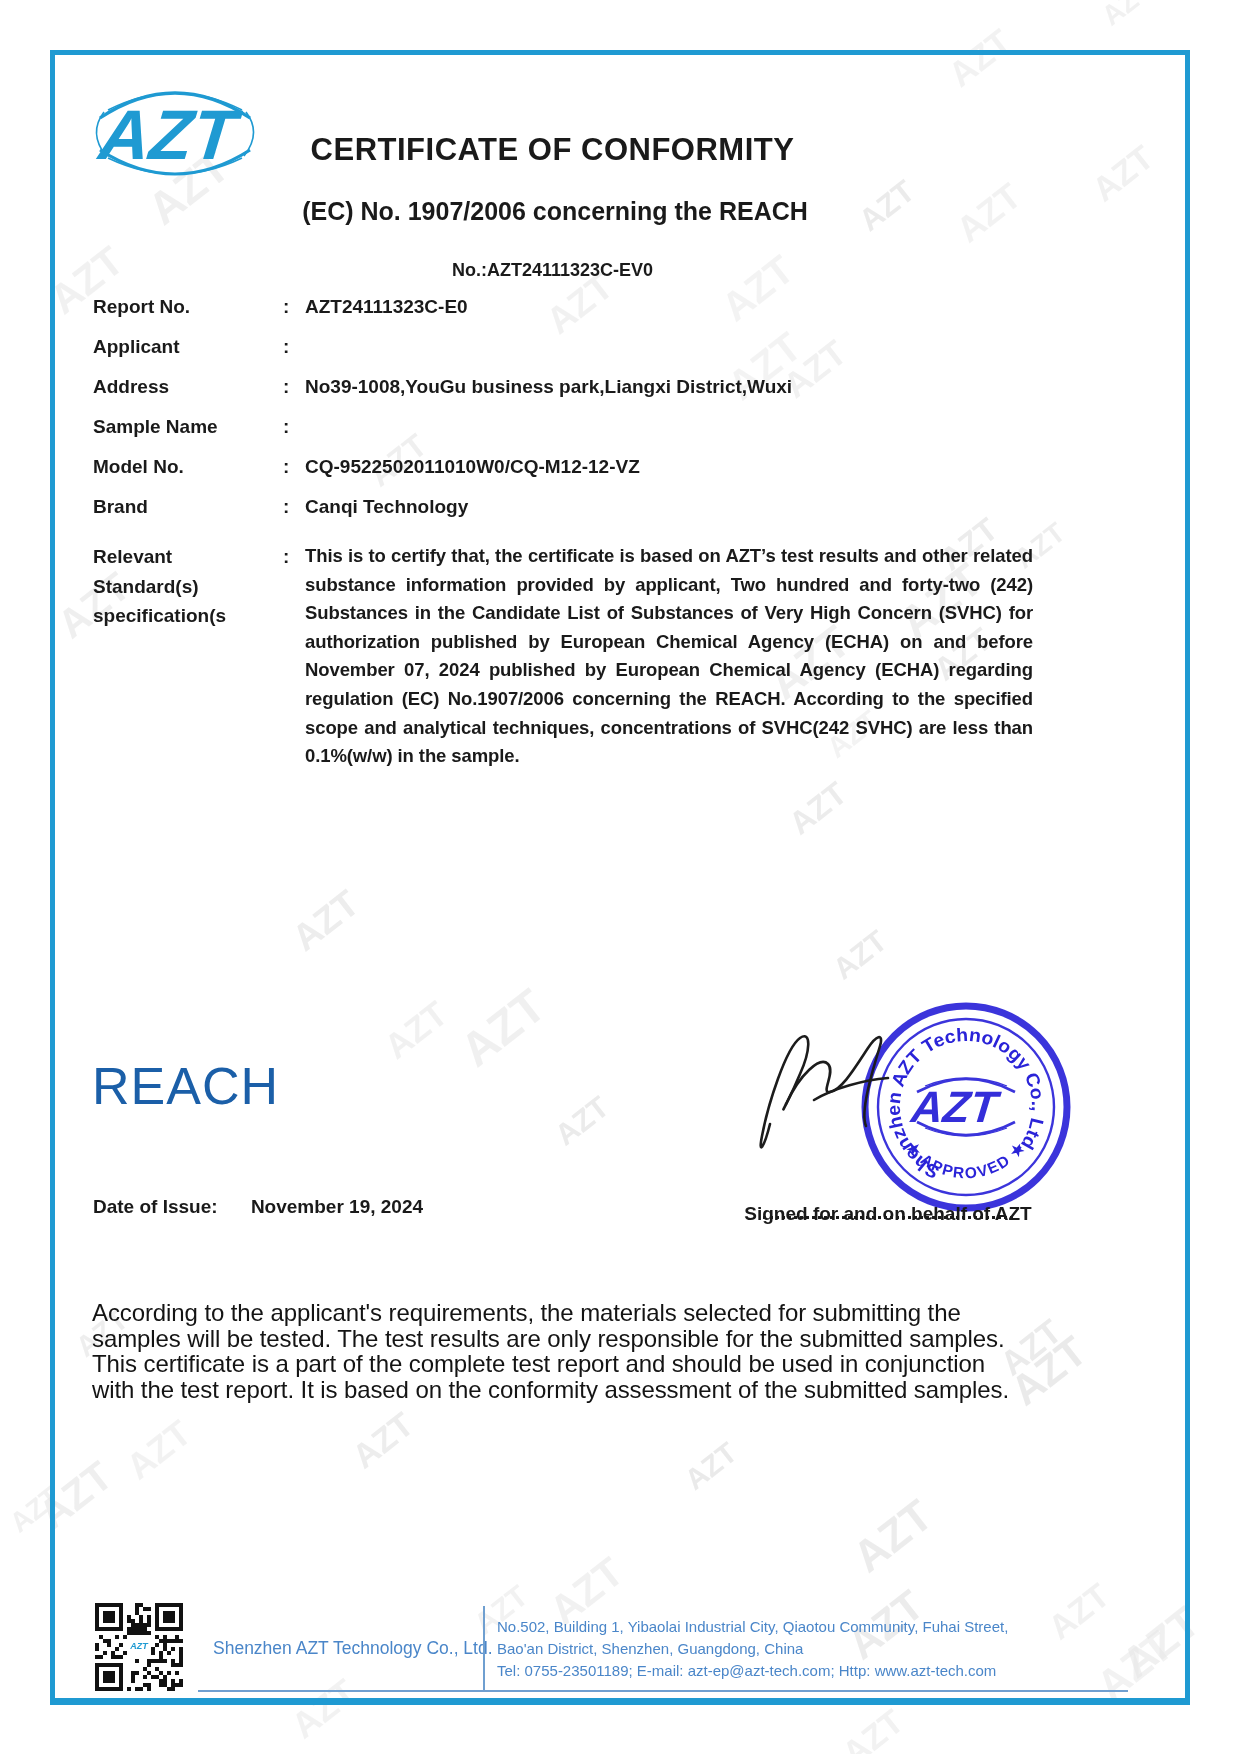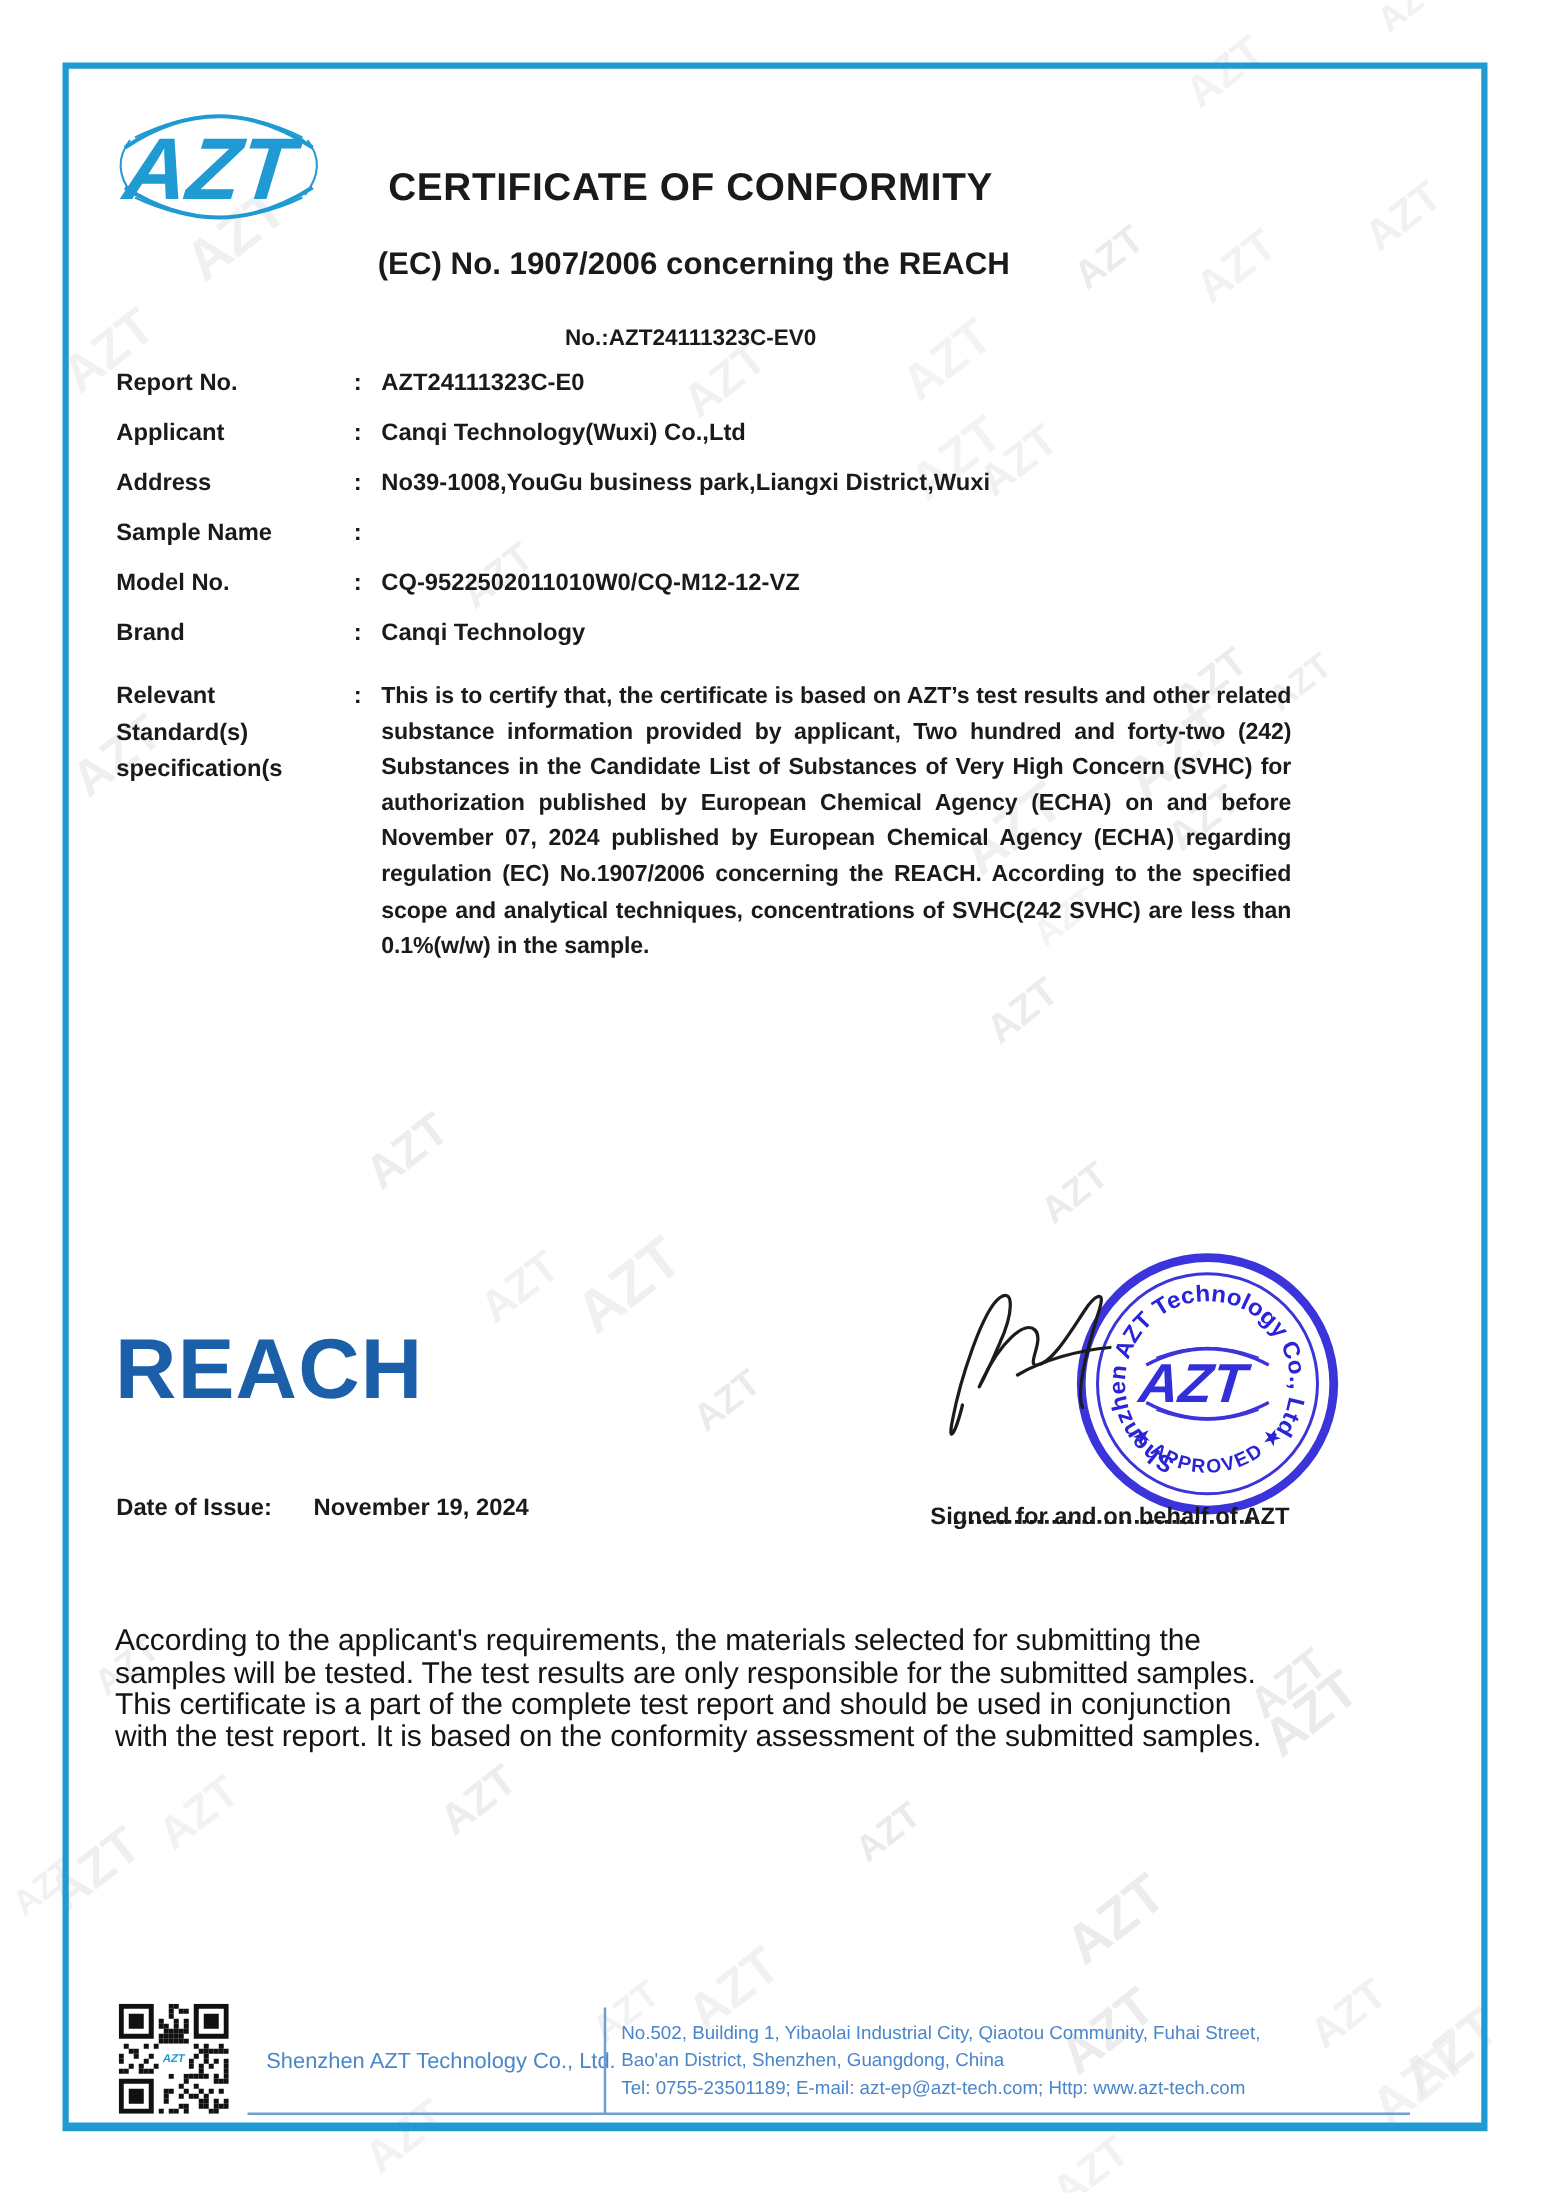--- a/index.html
+++ b/index.html
@@ -26,21 +26,21 @@
   .frow{display:flex;align-items:flex-start;height:40px;}
   .flabel{width:190px;flex:0 0 190px;}
   .fcolon{width:22px;flex:0 0 22px;}
   .fvalue{flex:1;}
   .frow-multi{display:flex;align-items:flex-start;margin-top:6px;}
   .mlabel{width:190px;flex:0 0 190px;line-height:29.5px;}
   .mcolon{width:22px;flex:0 0 22px;line-height:29.5px;}
   .mvalue{flex:1;line-height:28.6px;font-size:18.5px;letter-spacing:-0.1px;text-align:justify;
     max-width:728px;}
   
-  .reach{left:92px;top:1056px;font-size:68px;font-weight:700;color:var(--reach_blue,#1b5fa8);
+  .reach{left:92px;top:1056px;font-size:52px;font-weight:400;color:var(--reach_blue,#1b5fa8);
     letter-spacing:1px;z-index:2;}
   .issue{left:93px;top:1196px;font-size:19px;font-weight:bold;z-index:2;}
   .issue .val{margin-left:28px;}
   
   .stamp{left:855px;top:996px;z-index:2;}
   .signature{left:756px;top:1008px;z-index:3;}
   .dotline{left:763px;top:1200px;width:250px;height:16px;
     border-bottom:3px dotted #1b1b1b;z-index:2;}
   .signedfor{left:728px;top:1203px;width:320px;text-align:center;font-size:19px;
     font-weight:bold;z-index:2;}
@@ -125,21 +125,20 @@
 
 <div class="abs fields">
   <div class="frow">
     <div class="flabel">Report No.</div>
     <div class="fcolon">:</div>
     <div class="fvalue">AZT24111323C-E0</div>
   </div>
   <div class="frow">
     <div class="flabel">Applicant</div>
     <div class="fcolon">:</div>
-    <div class="fvalue">Canqi Technology(Wuxi) Co.,Ltd</div>
   </div>
   <div class="frow">
     <div class="flabel">Address</div>
     <div class="fcolon">:</div>
     <div class="fvalue">No39-1008,YouGu business park,Liangxi District,Wuxi</div>
   </div>
   <div class="frow">
     <div class="flabel">Sample Name</div>
     <div class="fcolon">:</div>
   </div>

